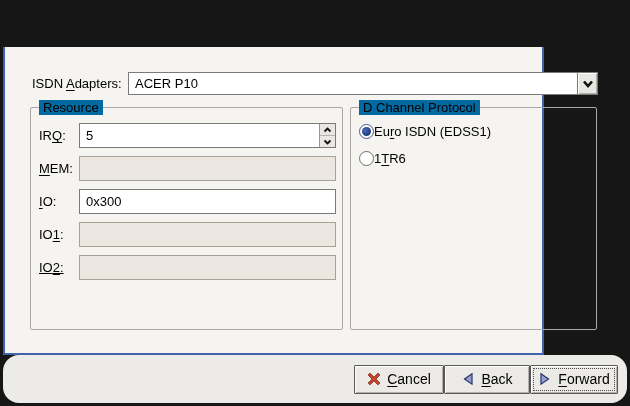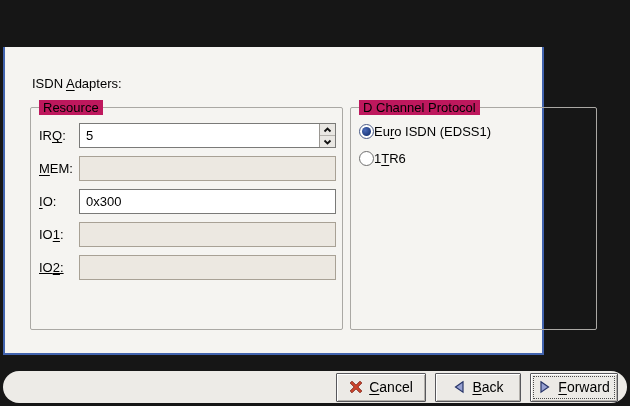--- a/index.html
+++ b/index.html
@@ -3,38 +3,38 @@
 <meta charset="utf-8">
 <style>
   html,body{margin:0;padding:0;}
   body{font-family:"Liberation Sans", sans-serif; background:#888;}
   .window{position:relative; width:630px; height:406px; background:#161616; overflow:hidden;}
   .titlebar{position:absolute; left:3px; top:3px; width:624px; height:44px; background:#4163ae;}
   .titlebar .title{position:absolute; left:9px; top:10px; color:#ffffff; font-size:20px; font-weight:bold; letter-spacing:0px;}
   .titlebar .winicon{position:absolute; right:5px; top:3px; width:38px; height:38px;}
   .content{position:absolute; left:3px; top:47px; width:541px; height:308px; background:#f5f4f1;
            border-left:2px solid #4163ae; border-right:2px solid #4163ae; border-bottom:2px solid #4163ae; box-sizing:border-box;}
-  .footer{position:absolute; left:3px; bottom:3px; width:624px; height:32px; background:#edebe7;
-          display:flex; align-items:center; justify-content:flex-end; gap:9px; padding-right:9px; box-sizing:border-box;border-radius:16px;}
+  .footer{position:absolute; left:3px; bottom:3px; width:624px; height:48px; background:#edebe7;
+          display:flex; align-items:center; justify-content:flex-end; padding-right:9px; box-sizing:border-box;border-radius:16px;}
 
   .lbl{font-size:13px; color:#000;}
   .mn{text-decoration:underline; text-underline-offset:2px;}
 
   .adapter-label{position:absolute; left:27px; top:29px;}
   .combo{position:absolute; left:123px; top:25px; width:470px; height:23px; background:#fff;
          border:1px solid #7a7a78; box-sizing:border-box;}
   .combo .combo-value{position:absolute; left:6px; top:3px; font-size:13px;}
   .combo .combo-btn{position:absolute; right:0; top:0; bottom:0; width:19px; background:#e9e7e3;
          border-left:1px solid #7a7a78; box-shadow:inset 1px 1px 0 #fff, inset -1px -1px 0 #b2afaa;
          display:flex; align-items:center; justify-content:center;}
 
   .group{position:absolute; border:1px solid #aaa8a4; border-radius:2px; box-sizing:border-box;}
   .group-resource{left:25px; top:60px; width:313px; height:223px;}
   .group-protocol{left:345px; top:60px; width:247px; height:223px;padding-left:45px;}
-  .group-title{position:absolute; top:-8px; left:8px; background:#be185d; padding:0 4px; font-size:13px;}
+  .group-title{position:absolute; top:-8px; left:8px; background:#0369a1; padding:0 4px; font-size:13px;}
 
   .f-label{position:absolute; left:8px; font-size:13px;}
   .field{position:absolute; left:48px; width:257px; height:25px; box-sizing:border-box;
          border:1px solid #7a7a78; background:#fff; font-family:"Liberation Sans", sans-serif;
          font-size:13px; padding:0 0 0 6px; color:#000;}
   .field.disabled{background:#ece8e1; border:1px solid #a8a195;}
   .spinwrap{position:absolute; left:48px; width:257px; height:25px;}
   .spinwrap .field{left:0; top:0; width:257px;}
   .spinbtns{position:absolute; right:1px; top:1px; bottom:1px; width:15px; background:#e9e7e3;
             border-left:1px solid #9a9792; display:flex; flex-direction:column;}
@@ -58,20 +58,28 @@
 </head>
 <body>
 
 <div class="window">
 
 
   <div class="content">
 
     <span class="lbl adapter-label"><span>ISDN </span><span class="mn">A</span><span>dapters:</span></span>
 
+    <div class="combo">
+      <span class="combo-value">ACER P10</span>
+      <span class="combo-btn">
+        <svg width="12" height="10" viewBox="0 0 12 10">
+            <path d="M2 2.5 L6 7 L10 2.5" fill="none" stroke="#111" stroke-width="2.6"></path>
+          </svg>
+      </span>
+    </div>
 
     <div class="group group-resource">
       <span class="group-title">Resource</span>
 
       <span class="f-label" style="top:20px;"><span>IR</span><span class="mn">Q</span><span>:</span></span>
       <div class="spinwrap" style="top:15px;">
         <input class="field" value="5" style="">
         <div class="spinbtns">
           <div class="spinbtn up">
             <svg width="9" height="6" viewBox="0 0 9 6">

